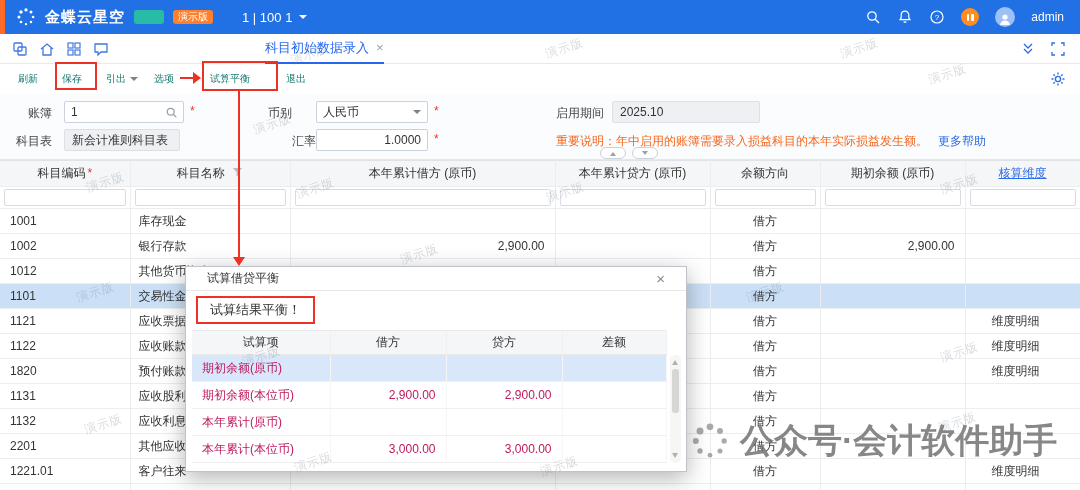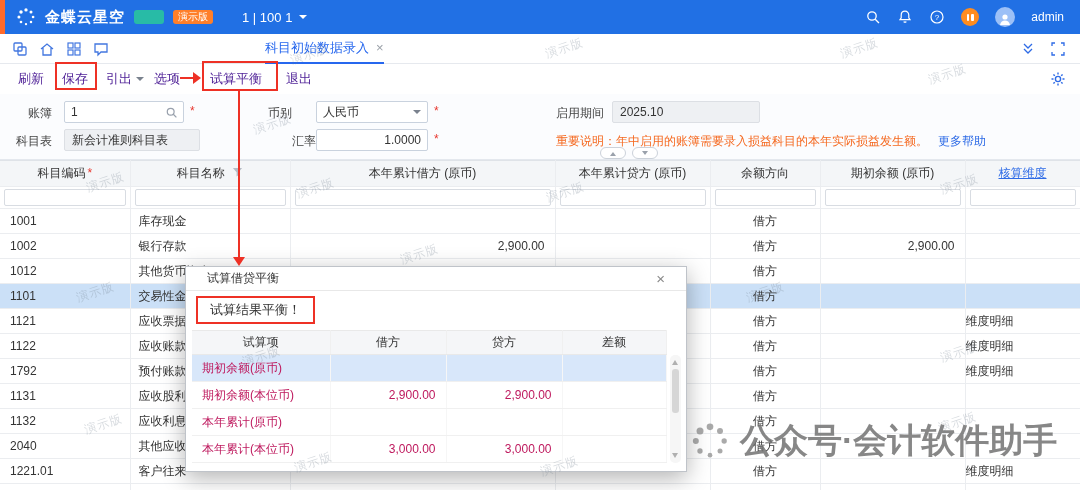--- a/index.html
+++ b/index.html
@@ -30,21 +30,21 @@
   .nav-icons { display:flex; align-items:center; gap:11px; margin:0 14px 0 12px; }
   .nav-icons svg { cursor:pointer; }
   .menus { display:flex; gap:28px; font-size:13px; color:#333; margin-right:30px; }
   .menu-item { cursor:pointer; white-space:nowrap; }
   .tab-active { height:30px; display:flex; align-items:center; gap:7px; color:#2667ee; font-size:13px; border-bottom:2px solid #2667ee; cursor:pointer; white-space:nowrap; }
   .tab-close { color:#9aa0a8; font-size:13px; cursor:pointer; }
   .tabbar-right { margin-left:auto; display:flex; align-items:center; gap:14px; padding-right:14px; }
 
   
   .toolbar { position:absolute; left:0; top:64px; width:1080px; height:30px; background:#fff; z-index:10; }
-  .tbar-item { position:absolute; top:0; line-height:30px; font-size:13px; color:#4c1d95; cursor:pointer; display:inline-flex; align-items:center; gap:4px; white-space:nowrap; }
+  .tbar-item { position:absolute; top:0; line-height:30px; font-size:10px; color:#0f766e; cursor:pointer; display:inline-flex; align-items:center; gap:4px; white-space:nowrap; }
   .gear { position:absolute; right:14px; top:7px; cursor:pointer; }
 
   
   .formarea { position:absolute; left:0; top:94px; width:1080px; height:66px; background:#fbfcfe; border-bottom:1px solid #e4e8ee; z-index:10;padding-left:28px; }
   .flabel { position:absolute; font-size:12px; color:#444; white-space:nowrap; }
   .req { position:absolute; color:#e8372f; font-size:12px; }
   .ffield { position:absolute; height:22px; background:#fff; border:1px solid #c9d2de; border-radius:2px; display:flex; align-items:center; }
   .ffield input { border:none; outline:none; width:100%; height:100%; padding:0 6px; font-size:12px; font-family:inherit; background:transparent; color:#333; }
   .ffield .lookup { position:absolute; right:5px; top:4px; cursor:pointer; }
   .freadonly { position:absolute; height:22px; background:#eef0f3; border:1px solid #dcdfe4; border-radius:2px; line-height:20px; padding:0 7px; color:#333; white-space:nowrap; overflow:hidden; }
@@ -64,21 +64,21 @@
   .ghead .link-h { color:#2e6be6; text-decoration:underline; }
   .req-inline { color:#e8372f; margin-left:2px; }
   .gfilter td { height:22px; padding:2px 4px; background:#fff; }
   .fbox { width:100%; height:17px; border:1px solid #d8dce2; border-radius:2px; outline:none; font-family:inherit; font-size:11px; padding:0 4px; }
   .grow { cursor:pointer; }
   .grow td { height:25px; color:#333; }
   .t-code { padding-left:10px; }
   .t-name { padding-left:8px; }
   .t-num  { text-align:right; padding-right:10px; }
   .t-dir  { text-align:center; }
-  .t-dim  { text-align:left; padding-right:14px; color:#2e6be6; cursor:pointer; }
+  .t-dim  { text-align:center; padding-right:14px; color:#2e6be6; cursor:pointer; }
   tr.selected td { background:#cbe0f7; }
 
   
   .dlg { position:absolute; left:185px; top:266px; width:502px; height:206px; background:#fff; border:1px solid #bfc3c9; box-shadow:0 6px 22px rgba(0,0,0,.30); z-index:30; }
   .dlg-head { height:24px; display:flex; align-items:center; padding:0 21px; border-bottom:1px solid #e8e8e8; font-size:12px; color:#333; }
   .dlg-close { margin-left:auto; color:#8a8a8a; font-size:15px; line-height:15px; cursor:pointer; }
   .dlg-result { display:inline-block; margin:5px 0 0 10px; border:2px solid #ee3125; padding:3px 12px; font-size:13px; color:#333; white-space:nowrap; }
   .dtable { border-collapse:collapse; table-layout:fixed; width:474px; margin:6px 0 0 6px; font-size:12px; }
   .dtable th { height:24px; background:#f5f6f8; font-weight:400; color:#333; border-top:1px solid #e9e9e9; border-bottom:1px solid #e9e9e9; border-right:1px solid #f0f0f0; text-align:center; }
   .dtable td { height:27px; border-bottom:1px solid #f0f0f0; border-right:1px solid #f6f6f6; color:#be185d; white-space:nowrap; overflow:hidden; }
@@ -227,21 +227,21 @@
     <div class="fselect" style="left:316px;top:7px;width:112px">
       <span class="sel-label">人民币</span>
       <i class="caret caret-gray"></i>
     </div>
     <span class="req" style="left:434px;top:10px">*</span>
 
     <label class="flabel" style="left:556px;top:11px">启用期间</label>
     <div class="freadonly" style="left:612px;top:7px;width:148px">2025.10</div>
 
     <label class="flabel" style="left:16px;top:39px">科目表</label>
-    <div class="freadonly" style="left:64px;top:35px;width:136px">新会计准则科目表</div>
+    <div class="freadonly" style="left:64px;top:35px;width:116px">新会计准则科目表</div>
 
     <label class="flabel" style="left:292px;top:39px">汇率</label>
     <div class="ffield rate-input" style="left:316px;top:35px;width:112px">
       <input value="1.0000" style="">
     </div>
     <span class="req" style="left:434px;top:38px">*</span>
 
     <div class="note" style="left:556px;top:39px">
       <span>重要说明：年中启用的账簿需要录入损益科目的本年实际损益发生额。</span><span class="help-link">更多帮助</span>
     </div>
@@ -340,21 +340,21 @@
         <tr class="grow">
     <td class="t-code">1122</td>
     <td class="t-name">应收账款</td>
     <td class="t-num"></td>
     <td class="t-num"></td>
     <td class="t-dir">借方</td>
     <td class="t-num"></td>
     <td class="t-dim">维度明细</td>
   </tr>
         <tr class="grow">
-    <td class="t-code">1792</td>
+    <td class="t-code">1820</td>
     <td class="t-name">预付账款</td>
     <td class="t-num"></td>
     <td class="t-num"></td>
     <td class="t-dir">借方</td>
     <td class="t-num"></td>
     <td class="t-dim">维度明细</td>
   </tr>
         <tr class="grow">
     <td class="t-code">1131</td>
     <td class="t-name">应收股利</td>
@@ -367,21 +367,21 @@
         <tr class="grow">
     <td class="t-code">1132</td>
     <td class="t-name">应收利息</td>
     <td class="t-num"></td>
     <td class="t-num"></td>
     <td class="t-dir">借方</td>
     <td class="t-num"></td>
     <td class="t-dim"></td>
   </tr>
         <tr class="grow">
-    <td class="t-code">2040</td>
+    <td class="t-code">2201</td>
     <td class="t-name">其他应收款</td>
     <td class="t-num"></td>
     <td class="t-num"></td>
     <td class="t-dir">借方</td>
     <td class="t-num"></td>
     <td class="t-dim"></td>
   </tr>
         <tr class="grow">
     <td class="t-code">1221.01</td>
     <td class="t-name">客户往来</td>

